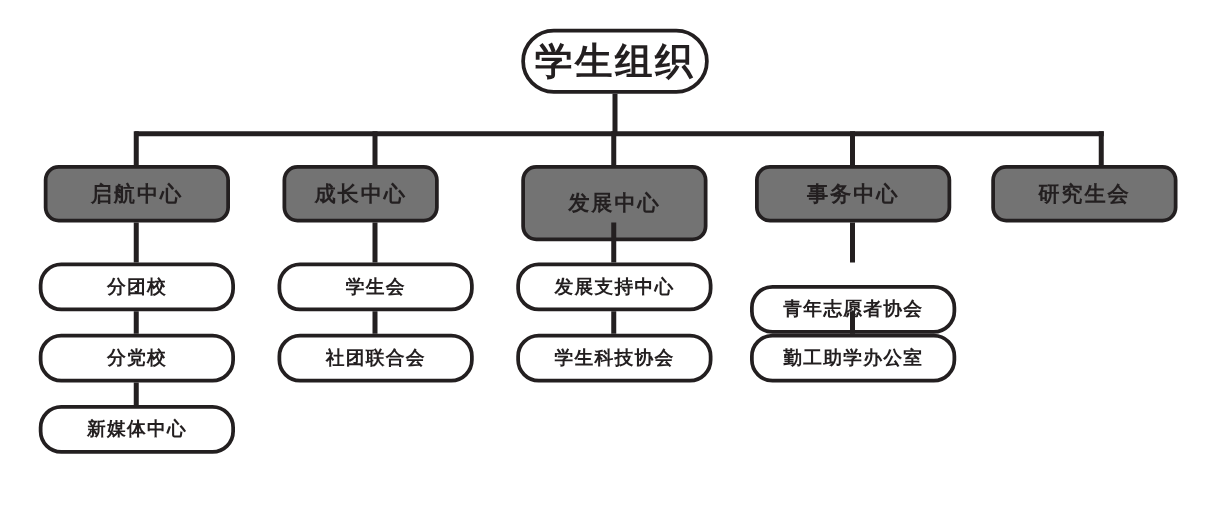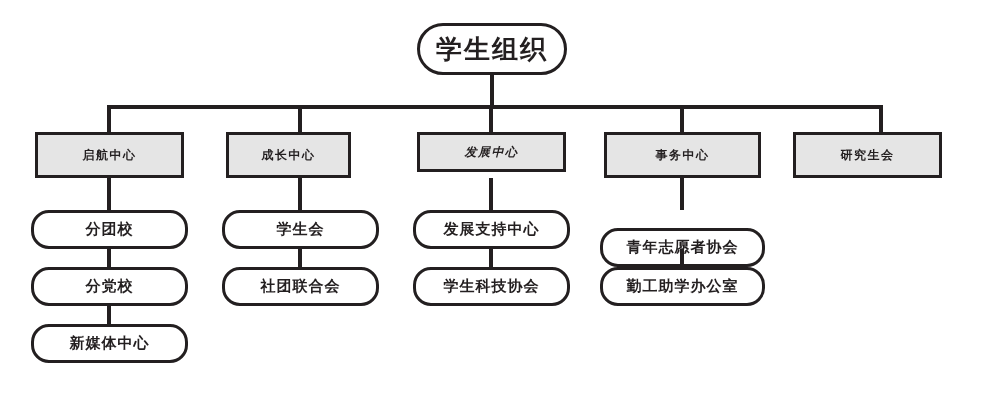--- a/index.html
+++ b/index.html
@@ -37,29 +37,29 @@
     background: #ffffff;
     color: #231f20;
     font-weight: bold;
     text-align: center;
     white-space: nowrap;
     letter-spacing: 1px;
   }
 
   .node.root {
     border-radius: 999px;
-    font-size: 26px;
+    font-size: 30px;
     letter-spacing: 2px;
     background: #ffffff;
   }
 
   .node.level2 {
-    border-radius: 0;
-    font-size: 12px;
-    background: #e5e5e5;
+    border-radius: 12px;
+    font-size: 17px;
+    background: #737373;
     letter-spacing: 1.5px;
   }
 
   .node.level3 {
     border-radius: 18px;
     font-size: 15px;
     background: #ffffff;
     letter-spacing: 1px;
   }
 </style>
@@ -92,21 +92,21 @@
   <div class="node level2" style="left:226px; top:132px; width:125px; height:46px;">成长中心</div>
 
   <div class="conn conn-v" style="left:298px; top:178px; width:4px; height:32px;"></div>
   <div class="node level3" style="left:222px; top:210px; width:157px; height:39px;">学生会</div>
 
   <div class="conn conn-v" style="left:298px; top:249px; width:4px; height:18px;"></div>
   <div class="node level3" style="left:222px; top:267px; width:157px; height:39px;">社团联合会</div>
 
   <div class="conn conn-v" style="left:489px; top:105px; width:4px; height:27px;"></div>
 
-  <div class="node level2" style="left:417px; top:132px; width:149px; height:40px;font-style:italic;">发展中心</div>
+  <div class="node level2" style="left:417px; top:132px; width:149px; height:61px;">发展中心</div>
 
   <div class="conn conn-v" style="left:489px; top:178px; width:4px; height:32px;"></div>
   <div class="node level3" style="left:413px; top:210px; width:157px; height:39px;">发展支持中心</div>
 
   <div class="conn conn-v" style="left:489px; top:249px; width:4px; height:18px;"></div>
   <div class="node level3" style="left:413px; top:267px; width:157px; height:39px;text-align:right;">学生科技协会</div>
 
   <div class="conn conn-v" style="left:680px; top:105px; width:4px; height:27px;"></div>
 
   <div class="node level2" style="left:604px; top:132px; width:157px; height:46px;">事务中心</div>

